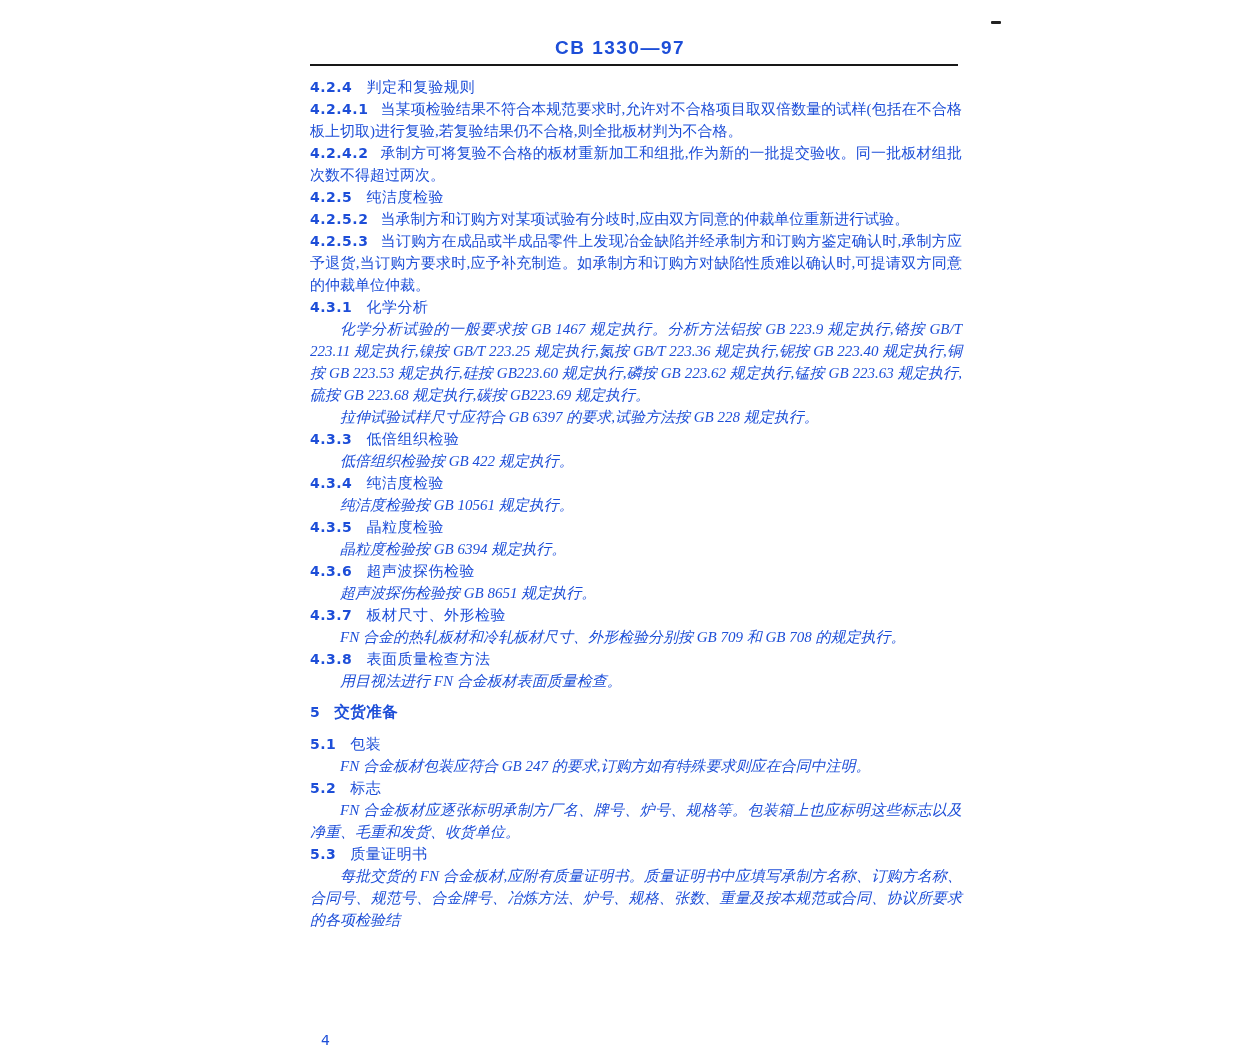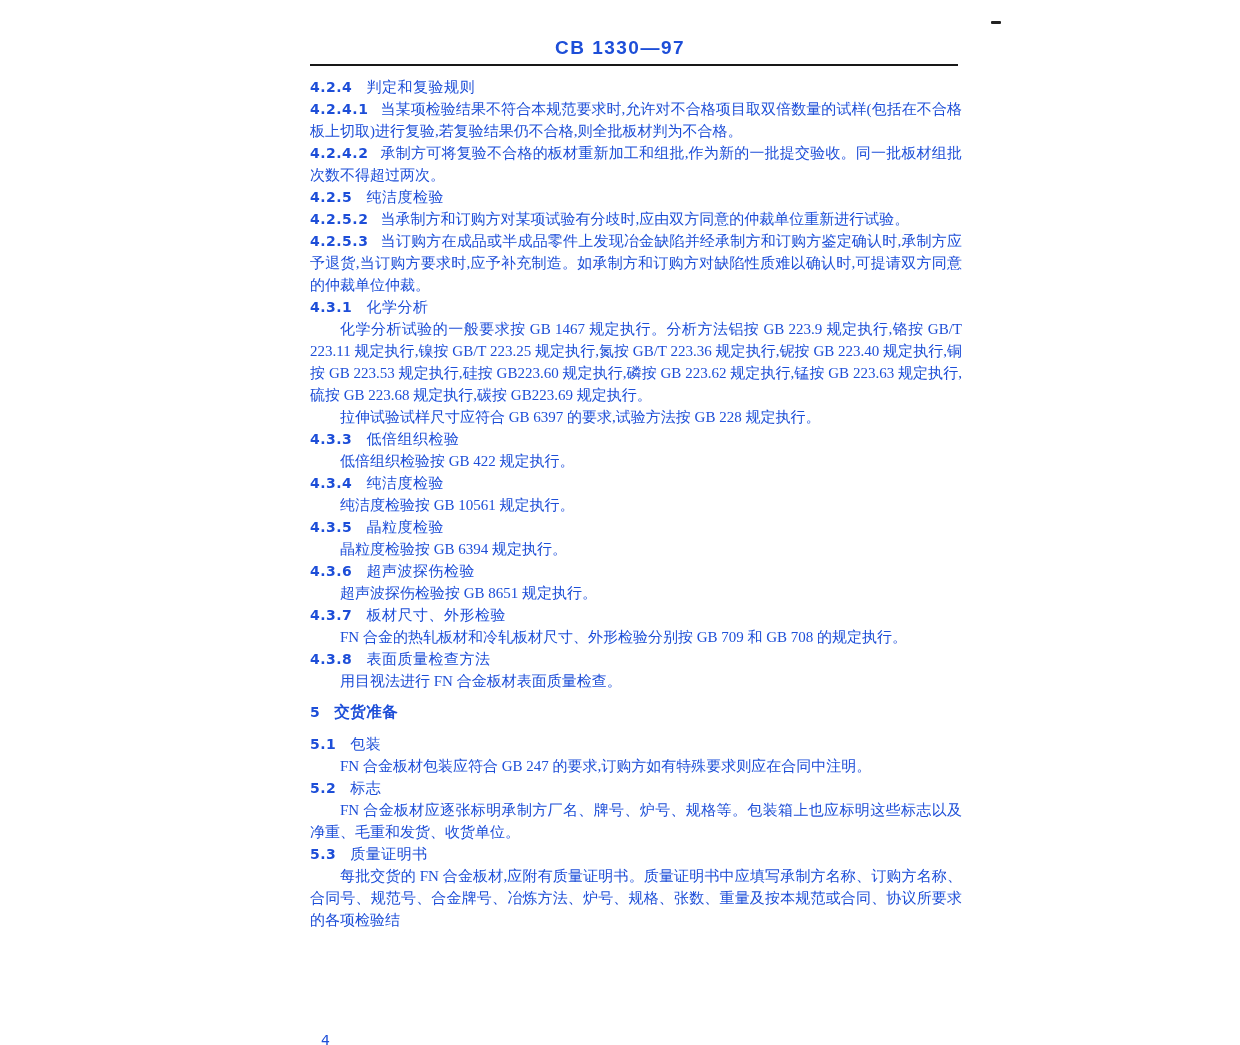--- a/index.html
+++ b/index.html
@@ -62,21 +62,21 @@
     letter-spacing: 0.5px;
   }
   .heading .num { margin-right: 14px; }
   .para .num { margin-right: 12px; }
   .heading .title { letter-spacing: 0.5px; }
   .chapter {
     font-weight: bold;
     margin: 9px 0 10px 0 !important;
     font-size: 15.5px;
   }
-  .indent { text-indent: 2em; }
+  .indent { text-indent: 2em; font-style: italic; }
   .page-number {
     position: absolute;
     top: 1012px;
     left: 321px;
     font-size: 14px;
     font-family: "DejaVu Sans", sans-serif;
   }
 </style>
 </head>
 <body>

